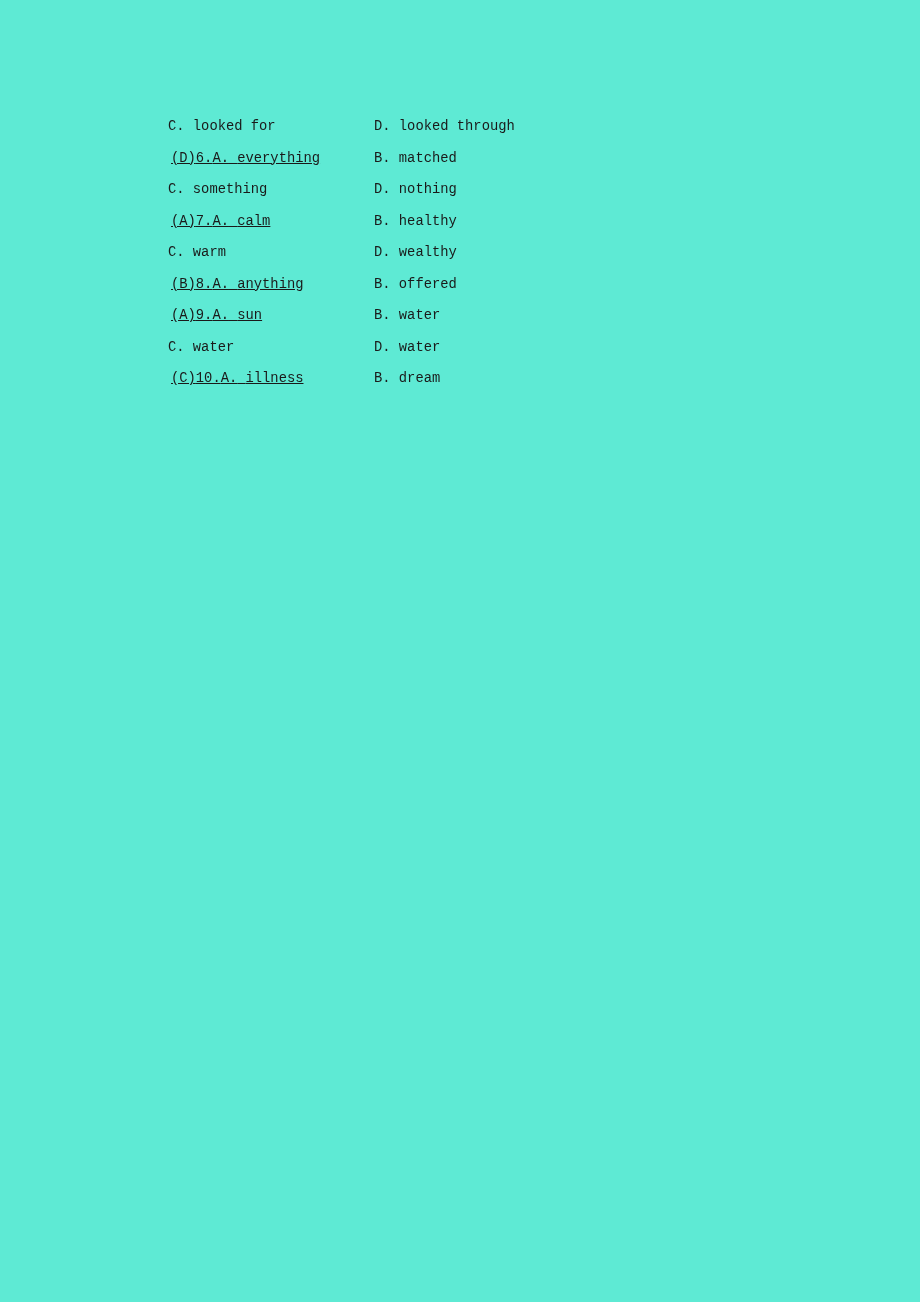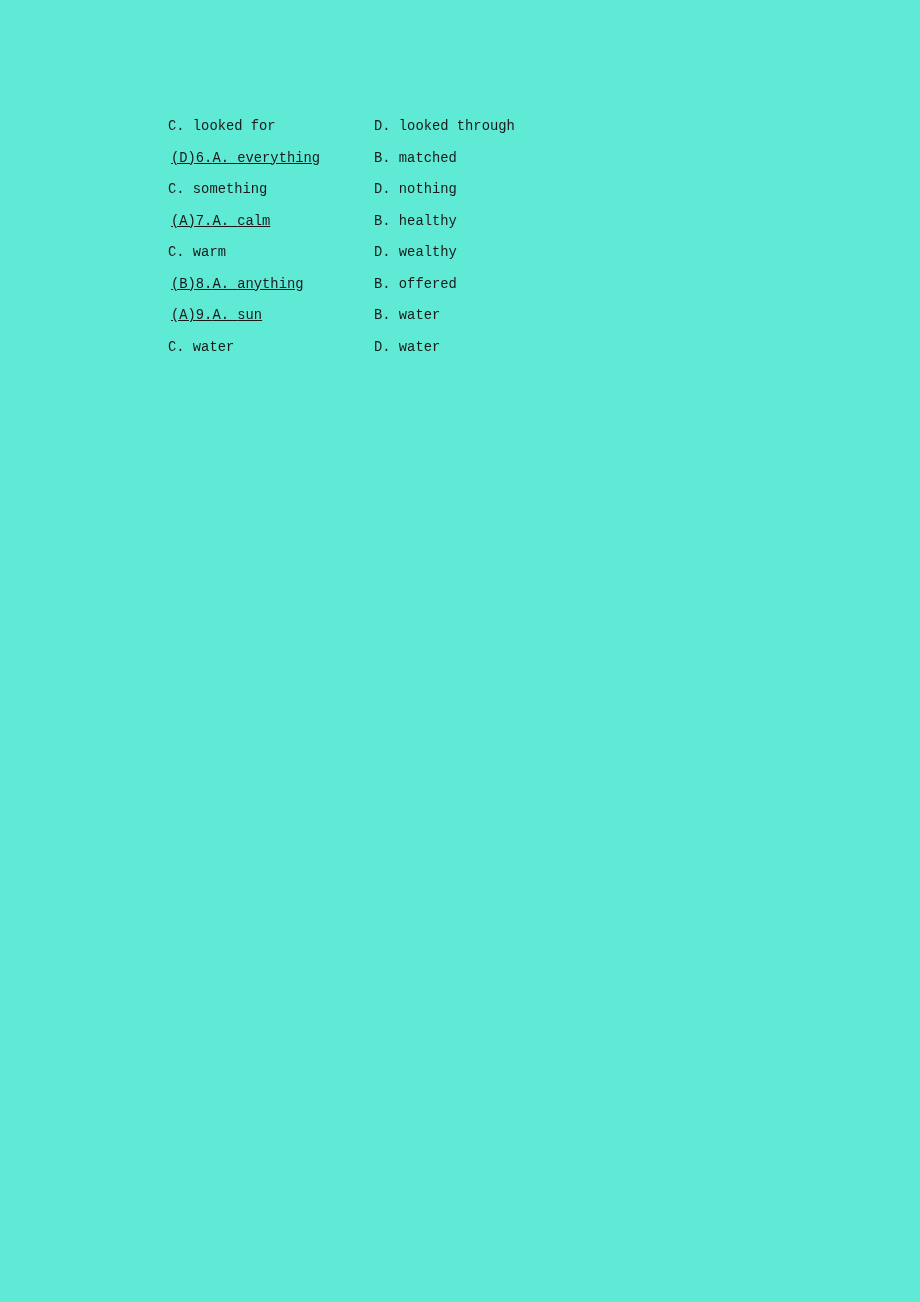--- a/index.html
+++ b/index.html
@@ -77,14 +77,15 @@
 <div id="sheet" style="background: #5eead4;">
   <div id="answer-block">
       <div class="ans-row"><div class="col-left"><span class="opt-letter">C.</span>&nbsp;<span class="opt-text">looked for</span></div><div class="col-right"><span class="opt-letter">D.</span>&nbsp;<span class="opt-text">looked through</span></div></div>
       <div class="ans-row keyed"><div class="col-left"><span class="key-mark">(D)</span><span class="q-num">6.</span><span class="opt-letter">A.</span>&nbsp;<span class="opt-text">everything</span></div><div class="col-right"><span class="opt-letter">B.</span>&nbsp;<span class="opt-text">matched</span></div></div>
       <div class="ans-row"><div class="col-left"><span class="opt-letter">C.</span>&nbsp;<span class="opt-text">something</span></div><div class="col-right"><span class="opt-letter">D.</span>&nbsp;<span class="opt-text">nothing</span></div></div>
       <div class="ans-row keyed"><div class="col-left"><span class="key-mark">(A)</span><span class="q-num">7.</span><span class="opt-letter">A.</span>&nbsp;<span class="opt-text">calm</span></div><div class="col-right"><span class="opt-letter">B.</span>&nbsp;<span class="opt-text">healthy</span></div></div>
       <div class="ans-row"><div class="col-left"><span class="opt-letter">C.</span>&nbsp;<span class="opt-text">warm</span></div><div class="col-right"><span class="opt-letter">D.</span>&nbsp;<span class="opt-text">wealthy</span></div></div>
       <div class="ans-row keyed"><div class="col-left"><span class="key-mark">(B)</span><span class="q-num">8.</span><span class="opt-letter">A.</span>&nbsp;<span class="opt-text">anything</span></div><div class="col-right"><span class="opt-letter">B.</span>&nbsp;<span class="opt-text">offered</span></div></div>
       <div class="ans-row keyed"><div class="col-left"><span class="key-mark">(A)</span><span class="q-num">9.</span><span class="opt-letter">A.</span>&nbsp;<span class="opt-text">sun</span></div><div class="col-right"><span class="opt-letter">B.</span>&nbsp;<span class="opt-text">water</span></div></div>
       <div class="ans-row"><div class="col-left"><span class="opt-letter">C.</span>&nbsp;<span class="opt-text">water</span></div><div class="col-right"><span class="opt-letter">D.</span>&nbsp;<span class="opt-text">water</span></div></div>
+      <div class="ans-row keyed"><div class="col-left"><span class="key-mark">(C)</span><span class="q-num">10.</span><span class="opt-letter">A.</span>&nbsp;<span class="opt-text">illness</span></div><div class="col-right"><span class="opt-letter">B.</span>&nbsp;<span class="opt-text">dream</span></div></div>
     </div>
 </div>
 
 </body></html>

